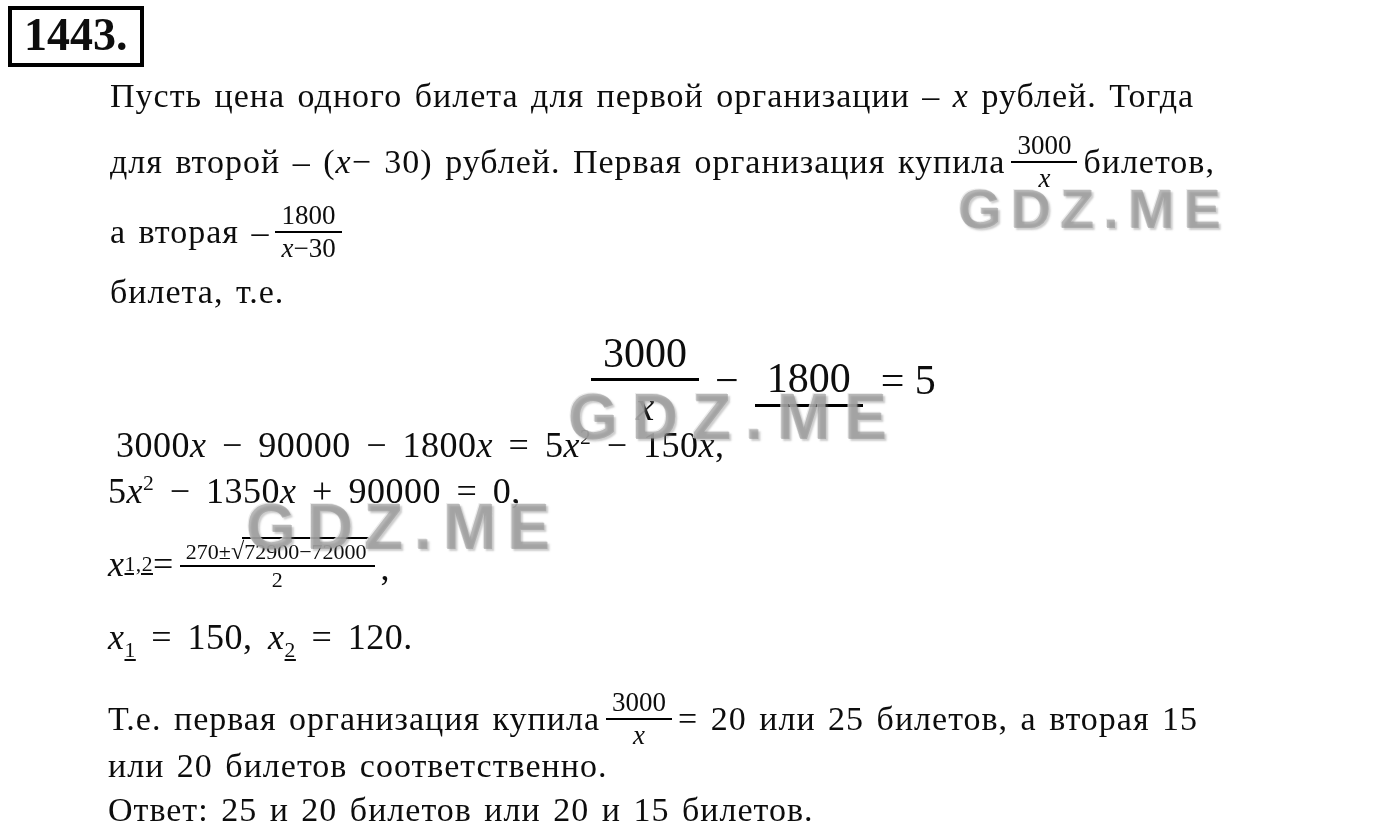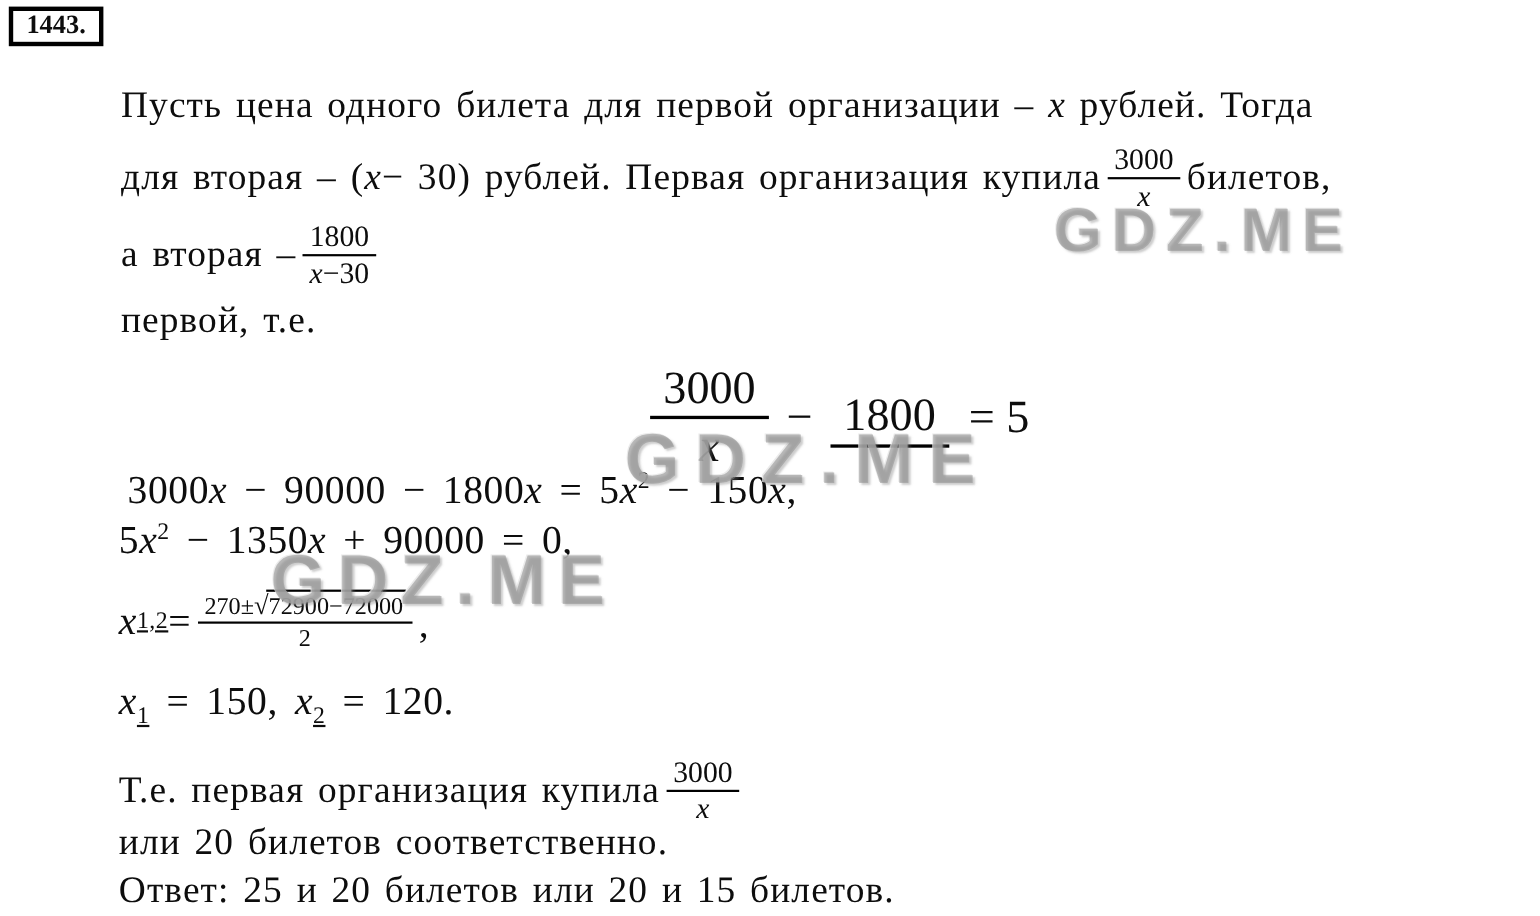--- a/index.html
+++ b/index.html
@@ -12,21 +12,21 @@
   .t{font-size:34px;letter-spacing:1px;word-spacing:3px;line-height:1.2;}
   .eqt{font-size:36px;letter-spacing:0.5px;word-spacing:6px;line-height:1.2;}
   .flexline{display:flex;align-items:center;}
   i{font-style:italic;}
   sup{font-size:0.6em;}
   sub{font-size:0.6em;text-decoration:underline;}
 
   
   #problem-box{
     position:absolute;left:8px;top:6px;border:4px solid #000;
-    padding:0 12px 2px 12px;font-size:24px;font-weight:bold;line-height:1.1;
+    padding:0 12px 2px 12px;font-size:46px;font-weight:bold;line-height:1.1;
     background:#fff;
   }
 
   
   .frac{display:inline-flex;flex-direction:column;margin:0 6px;vertical-align:middle;}
   .frac>.num{text-align:center;padding:0 6px;border-bottom:2.5px solid #000;}
   .frac>.den{text-align:center;padding:0 6px;}
   .frac-s{font-size:27px;line-height:1.15;letter-spacing:0;word-spacing:0;}
   .frac-m{font-size:22px;line-height:1.2;letter-spacing:0;word-spacing:0;}
   .frac-l{font-size:42px;line-height:1.2;letter-spacing:0;word-spacing:0;}
@@ -64,40 +64,40 @@
 
 <div class="wm" id="wm1">GDZ.ME</div>
 <div class="wm" id="wm2">GDZ.ME</div>
 <div class="wm" id="wm3">GDZ.ME</div>
 
 <div class="abs t" style="left:110px;top:76px;">
   <span>Пусть цена одного билета для первой организации – </span><i>x</i><span> рублей. Тогда</span>
 </div>
 
 <div class="abs t flexline" style="left:110px;top:130px;">
-  <span>для вторая – (</span>
+  <span>для второй – (</span>
     <i>x</i>
     <span> − 30) рублей. Первая организация купила </span>
   <span class="frac frac-s">
     <span class="num">3000</span>
     <span class="den"><i>x</i></span>
   </span>
   <span> билетов,</span>
 </div>
 
 <div class="abs t flexline" style="left:110px;top:200px;align-items:center;">
   <span>а вторая – </span>
   <span class="frac frac-s">
     <span class="num">1800</span>
     <span class="den"><i>x</i><span>−30</span></span>
   </span>
 </div>
 
 <div class="abs t" style="left:110px;top:272px;">
-  <span>первой, т.е.</span>
+  <span>билета, т.е.</span>
 </div>
 
 <div class="abs" id="display-eq">
   <span class="frac frac-l">
     <span class="num">3000</span>
     <span class="den"><i>x</i></span>
   </span>
   <span class="op">−</span>
   <span class="frac frac-l">
     <span class="num">1800</span>
@@ -127,20 +127,21 @@
 <div class="abs eqt" style="left:108px;top:616px;">
   <i>x</i><sub>1</sub><span> = 150, </span><i>x</i><sub>2</sub><span> = 120.</span>
 </div>
 
 <div class="abs t flexline" style="left:108px;top:687px;">
   <span>Т.е. первая организация купила </span>
   <span class="frac frac-s">
     <span class="num">3000</span>
     <span class="den"><i>x</i></span>
   </span>
+  <span> = 20 или 25 билетов, а вторая 15</span>
 </div>
 
 <div class="abs t" style="left:108px;top:746px;">
   <span>или 20 билетов соответственно.</span>
 </div>
 
 <div class="abs t" style="left:108px;top:790px;">
   <span>Ответ: 25 и 20 билетов или 20 и 15 билетов.</span>
 </div>
 

